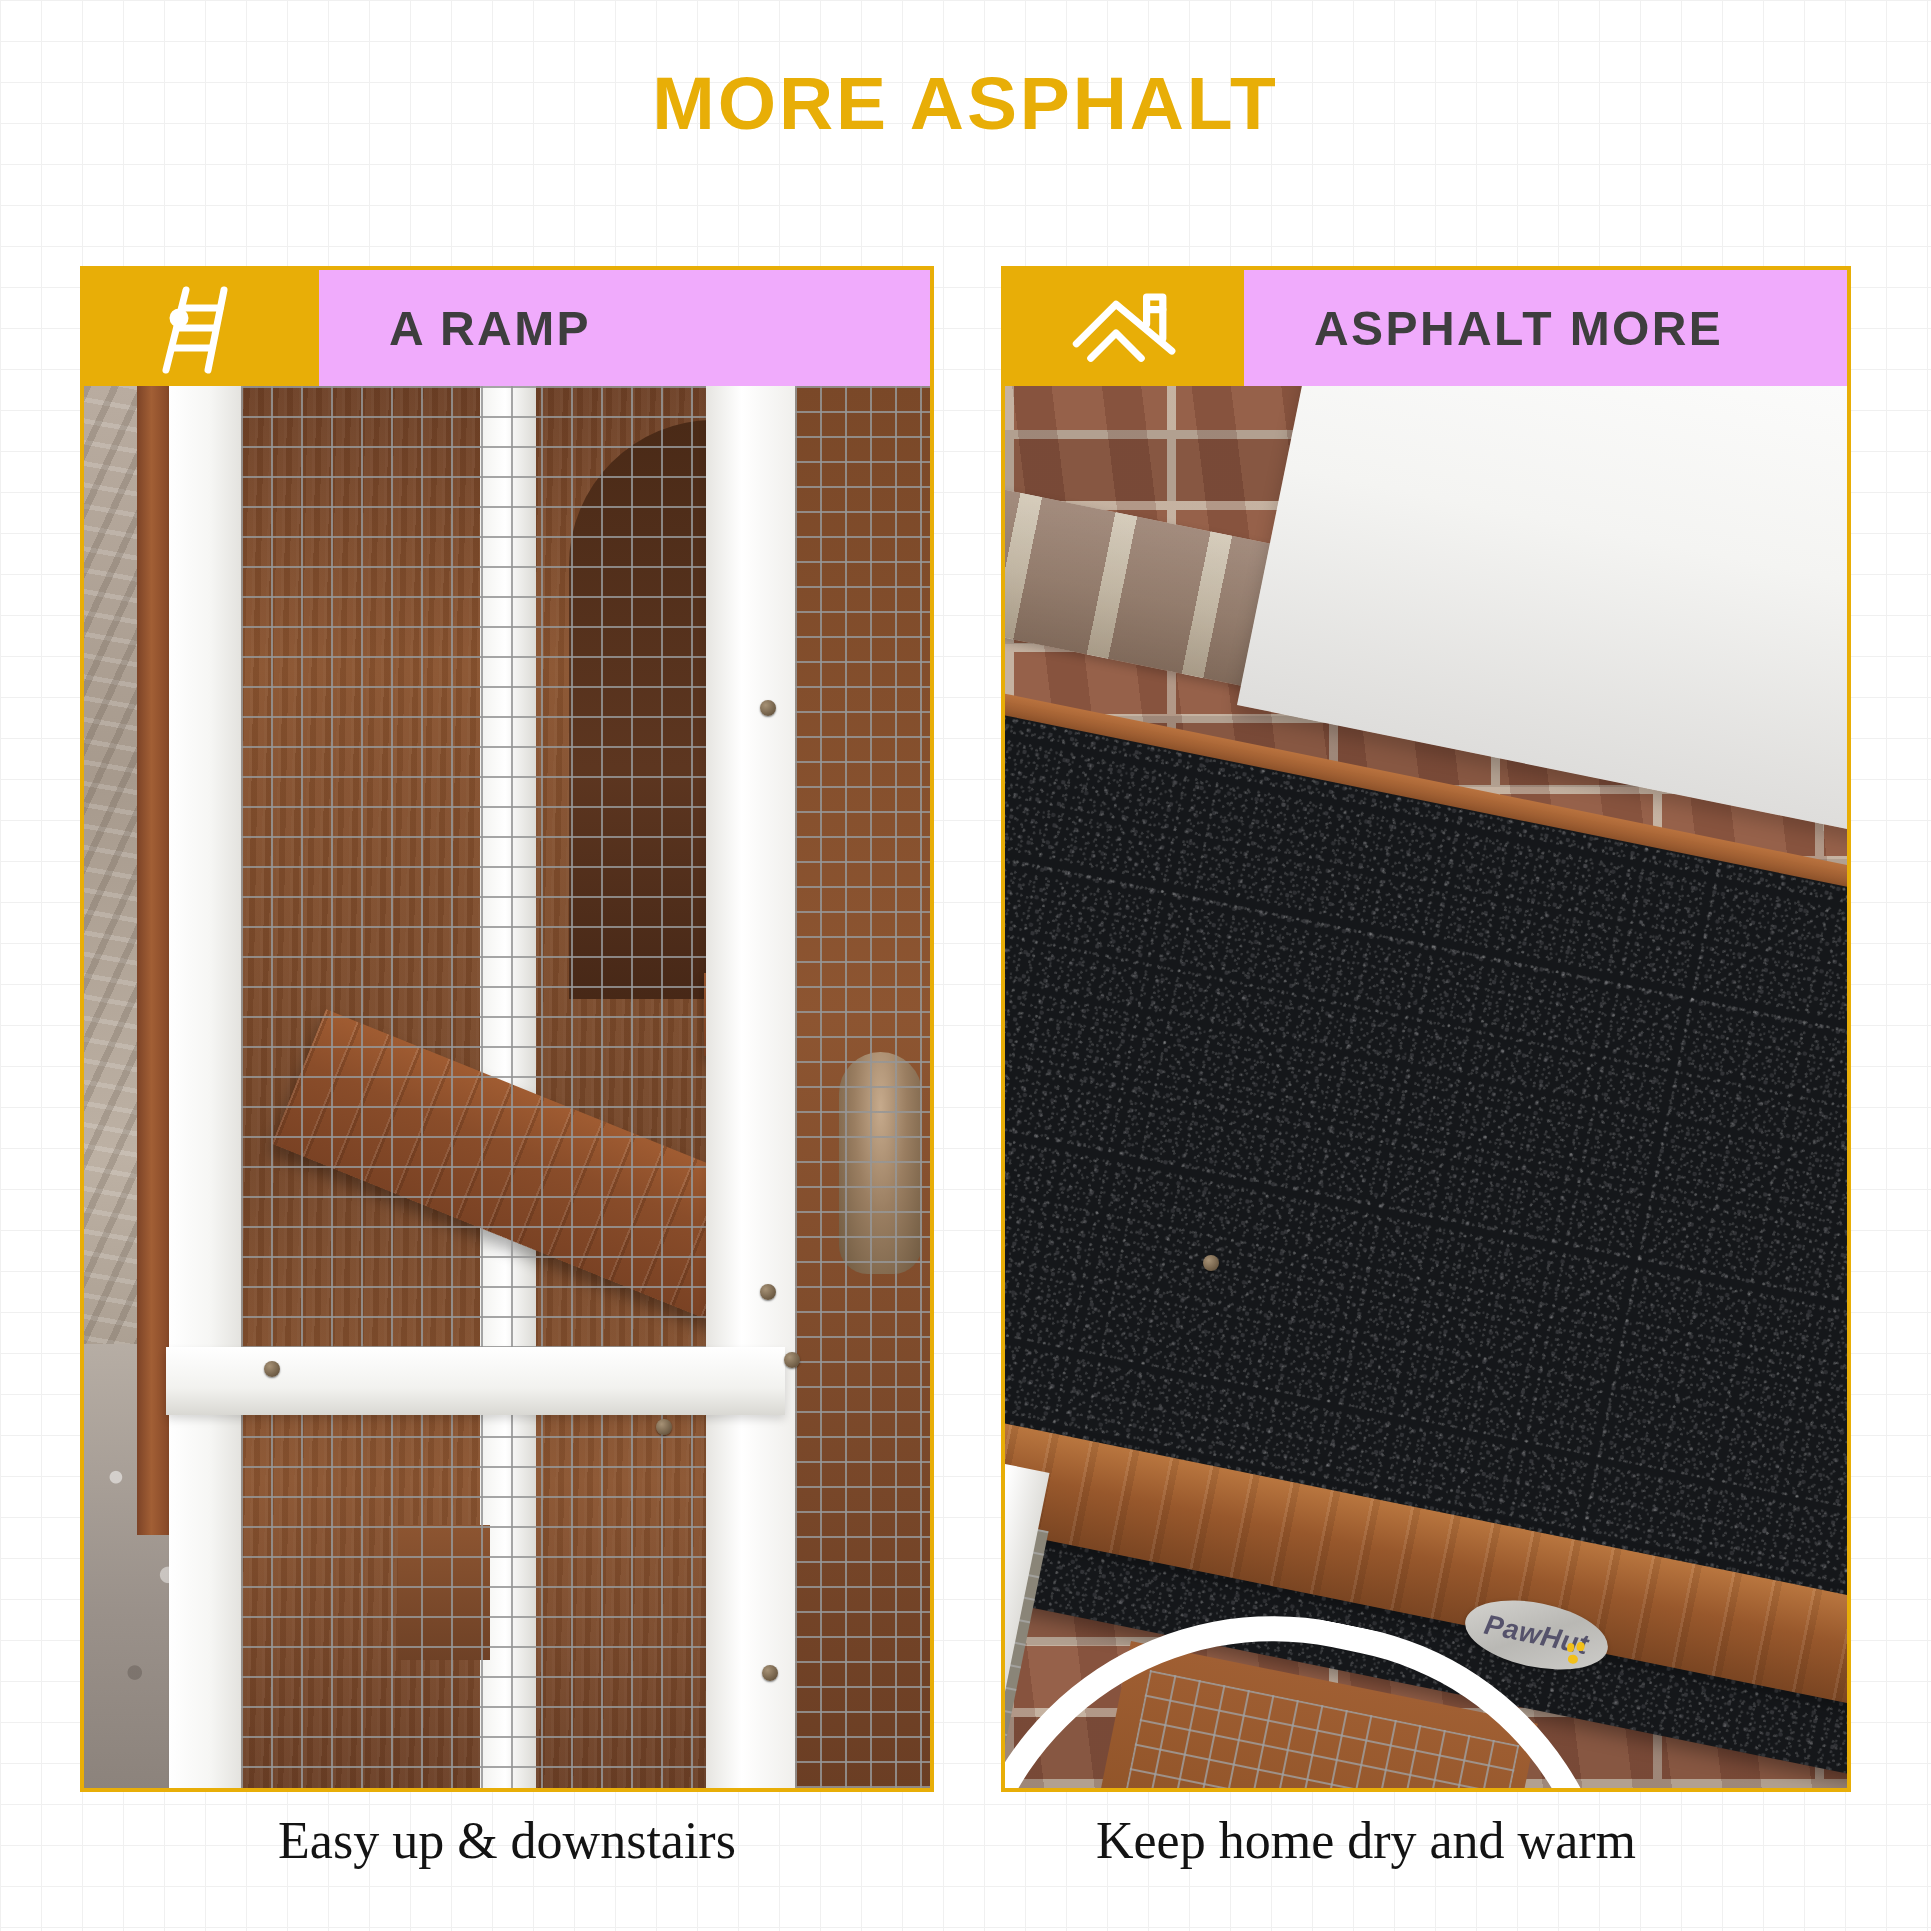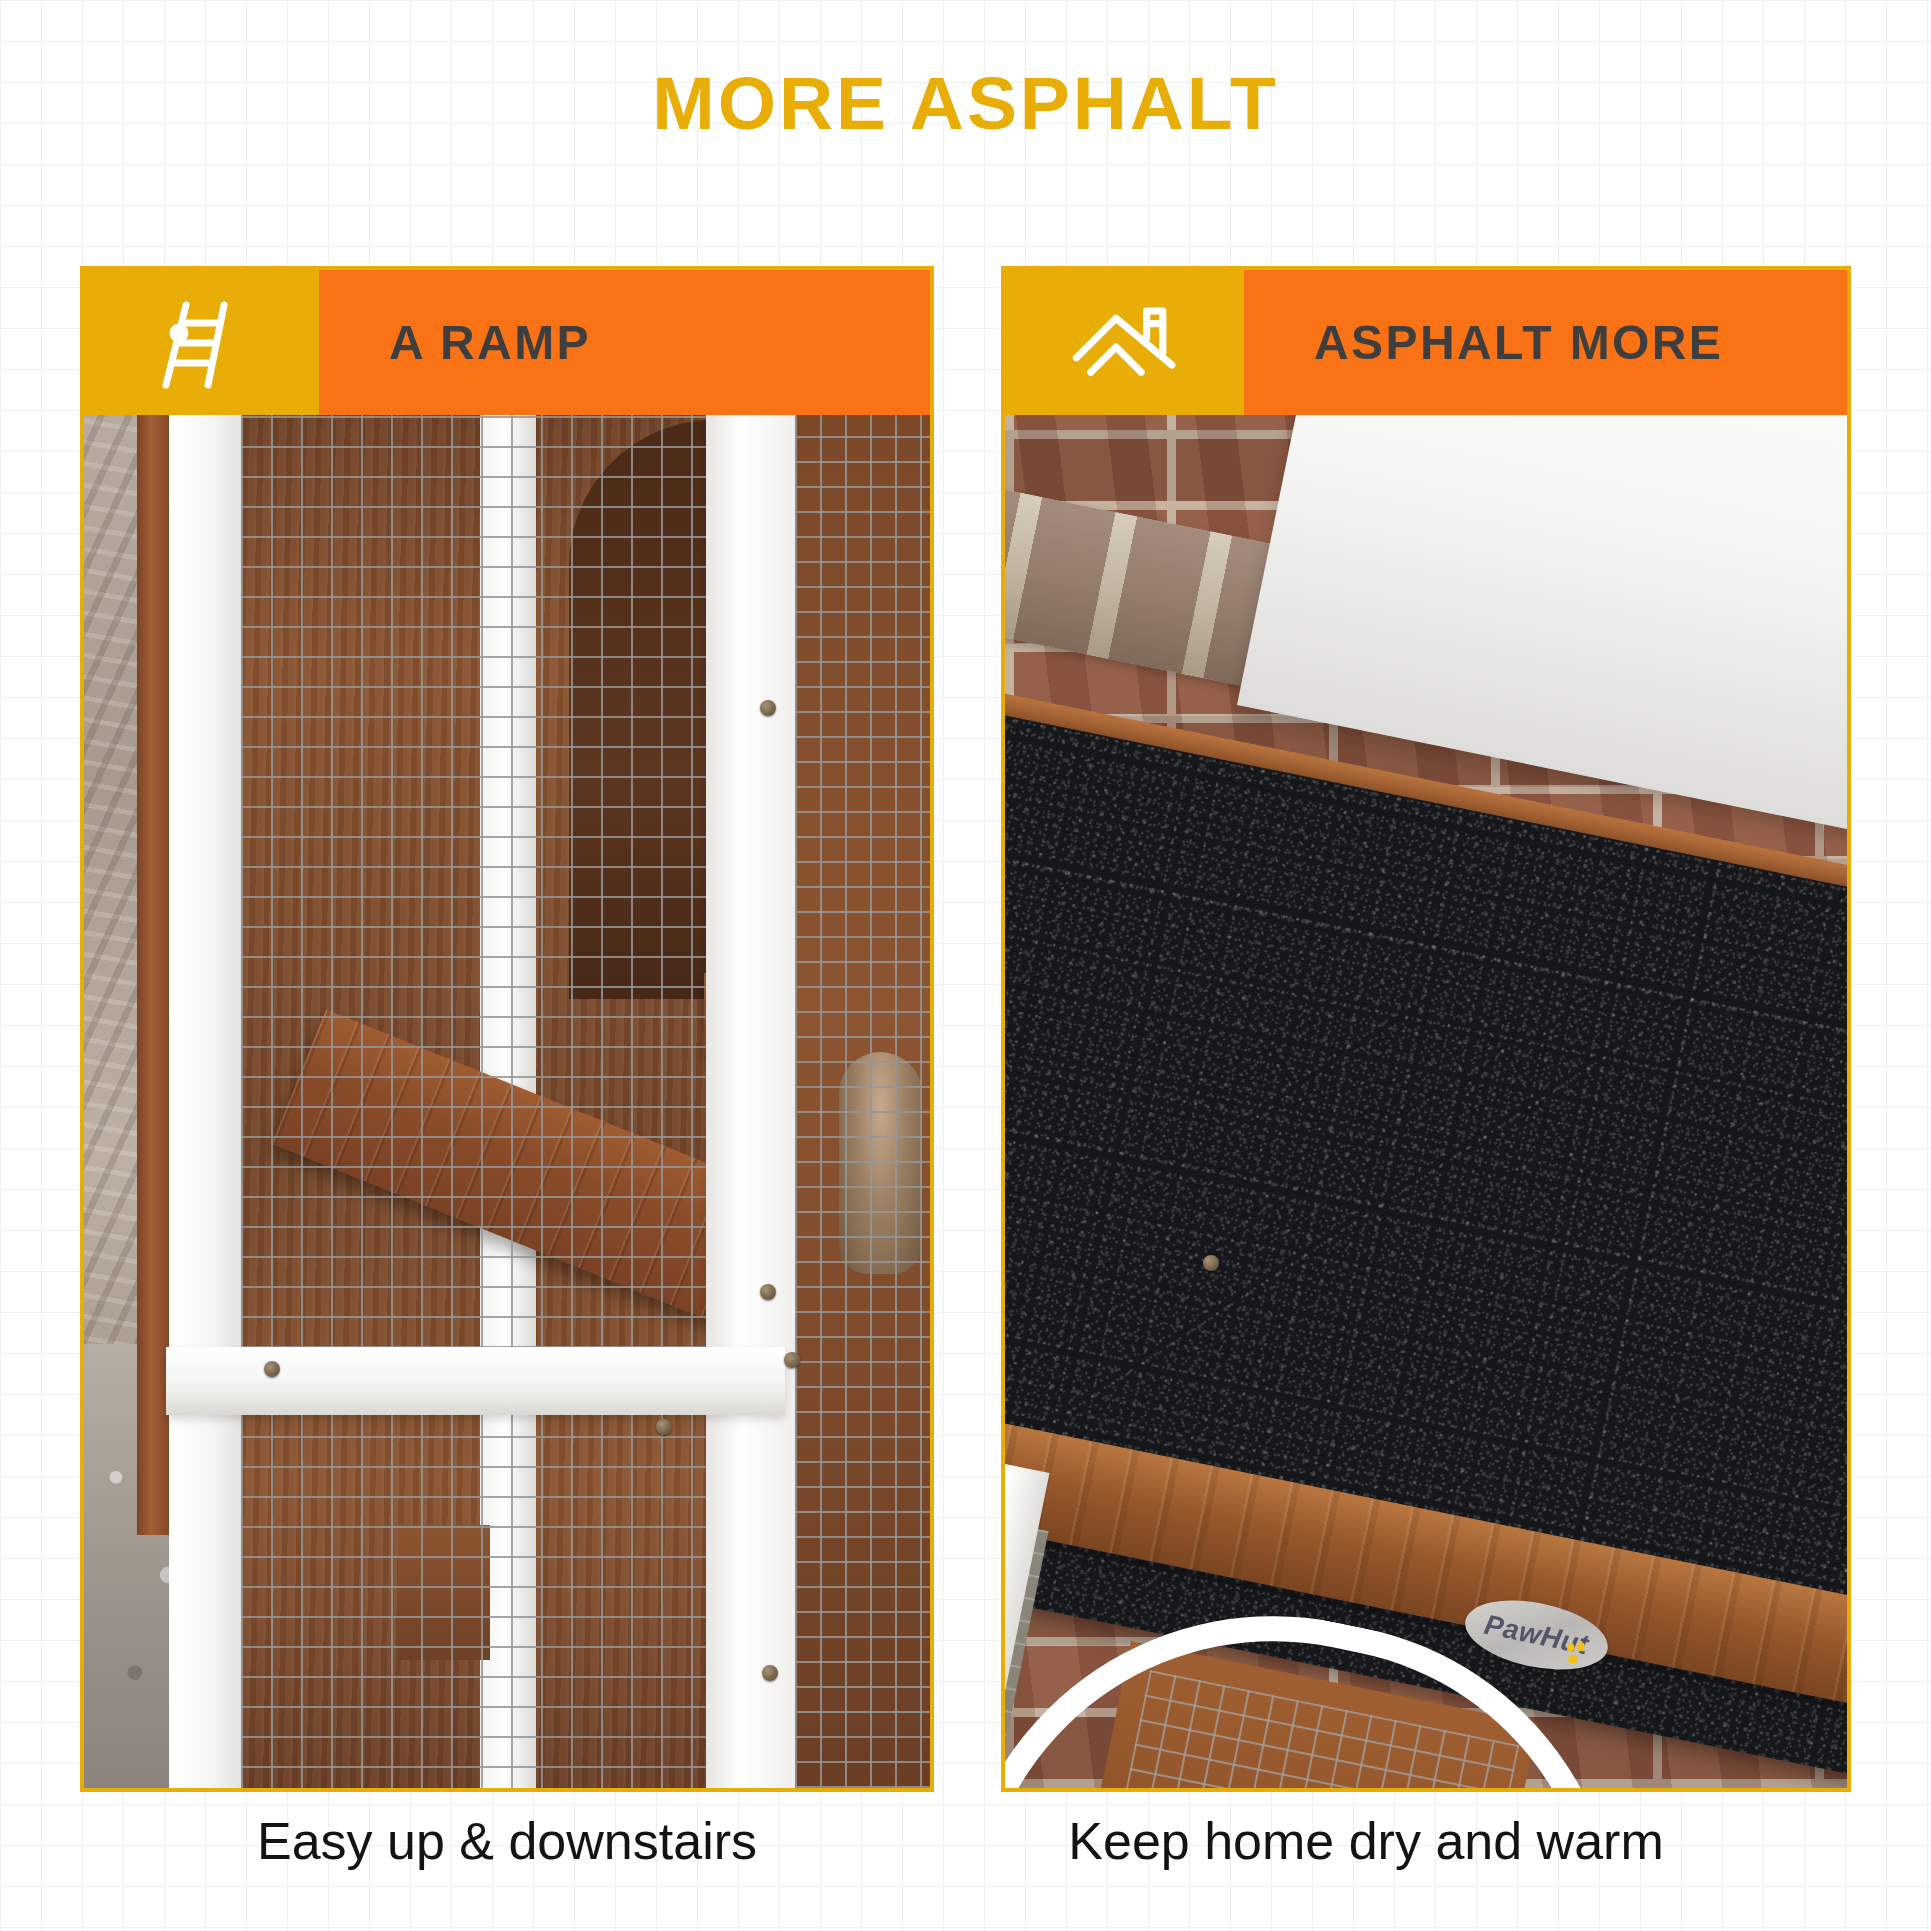--- a/index.html
+++ b/index.html
@@ -36,23 +36,23 @@
     position:absolute;
     z-index:3;
     box-sizing:border-box;
     border:4.8px solid #e8ae07;
     background:#ffffff;
   }
   #panel-ramp{ left:80px;  top:266px; width:854px; height:1526px;}
   #panel-roof{ left:1001px;top:266px; width:850px; height:1526px;}
 
   .panel-header{
-    position:absolute;top:0;left:0;height:145px;width:100%;
+    position:absolute;top:0;left:0;height:116px;width:100%;
     display:flex;align-items:stretch;
-    background:#f97316;
+    background:#f0abfc;
     z-index:4;
   }
   .header-icon-box{
     width:235px;
     background:#e8ae07;
     display:flex;align-items:center;justify-content:center;
     flex:0 0 auto;
   }
   #panel-roof .header-icon-box{width:239px;}
   .header-label{
@@ -71,21 +71,21 @@
   }
   .caption{
     position:absolute;
     left:0;width:100%;
     top:1811px;
     text-align:center;
     font-size:52px;
     font-weight:300;
     color:#131313;
     z-index:5;
-    font-family:Liberation Sans, sans-serif;
+    font-family:Liberation Serif, serif;
   }
   #caption-ramp{left:80px;width:854px;}
   #caption-roof{left:941px;width:850px;}
 
   
   #ramp-photo{
     position:absolute;inset:0;
     background:#cfcac2;
   }
   

